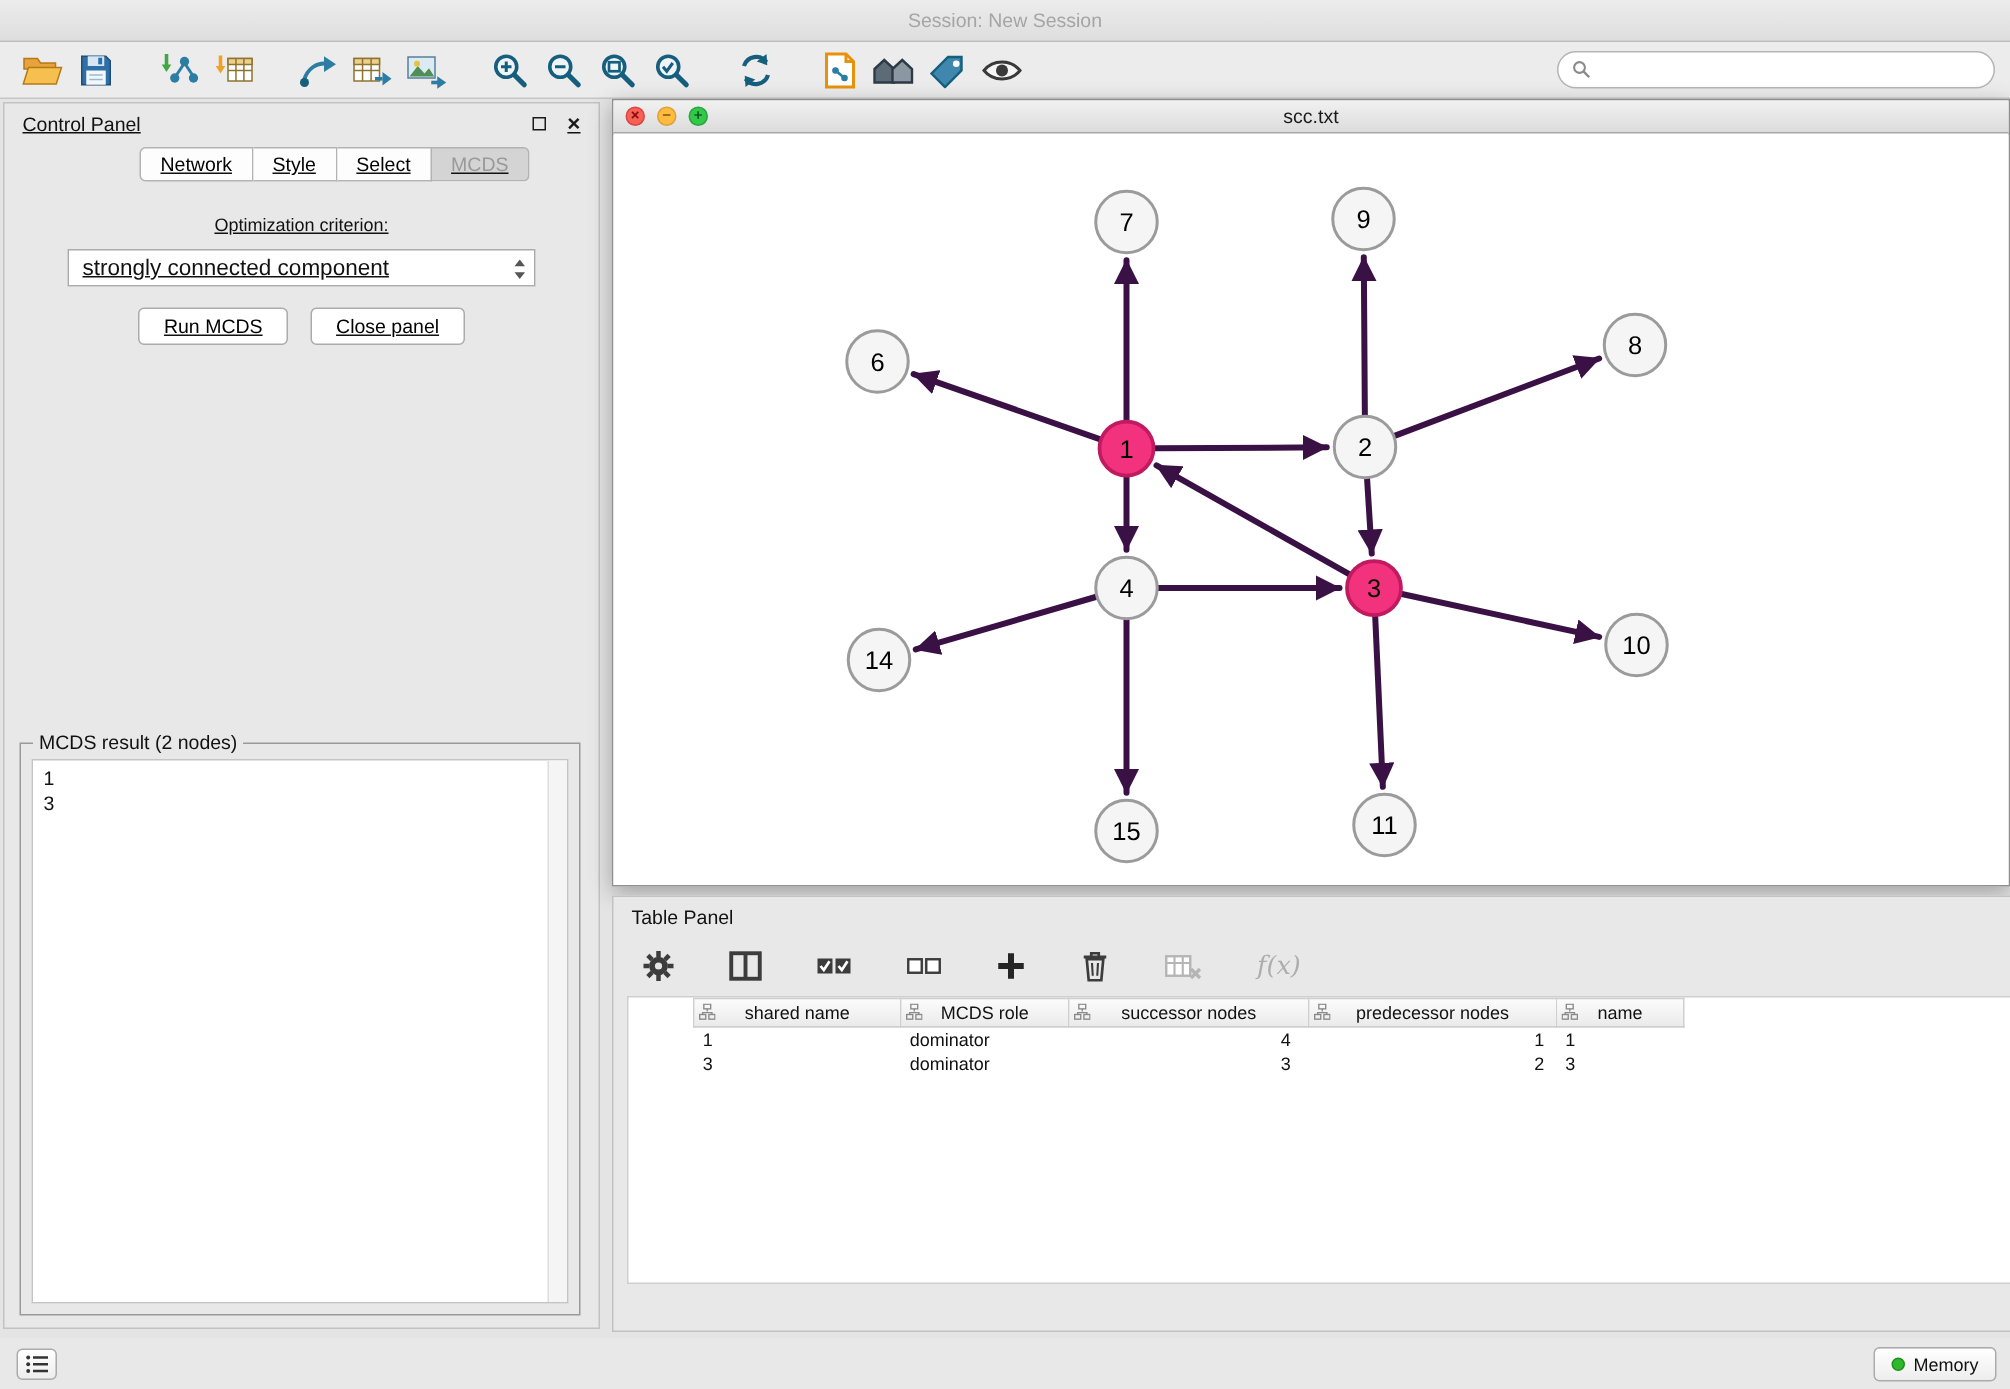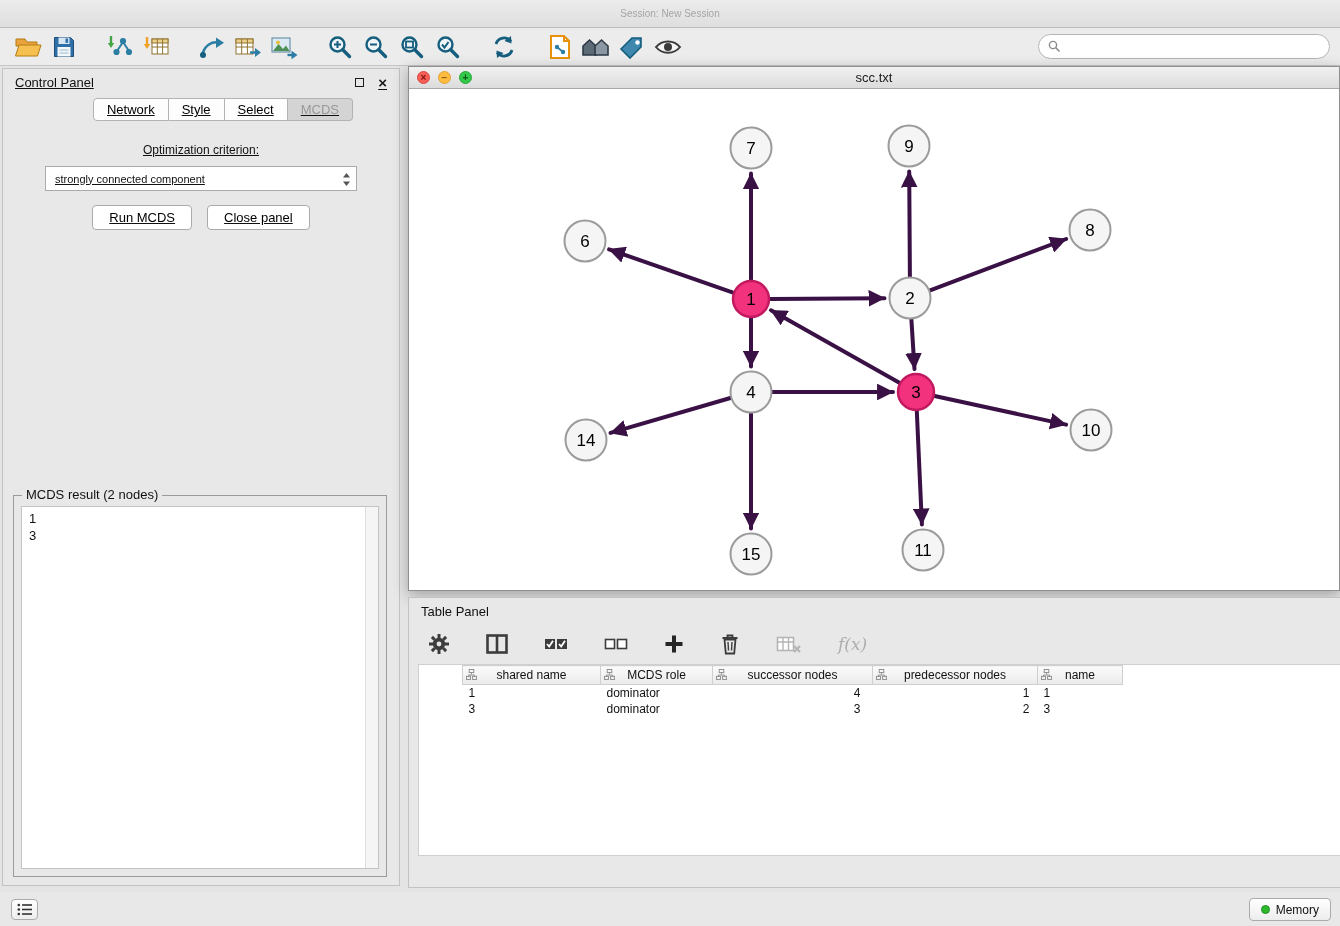--- a/index.html
+++ b/index.html
@@ -2,21 +2,21 @@
 <html><head>
 <meta charset="utf-8">
 <style>
   * { margin:0; padding:0; box-sizing:border-box; }
   html,body { width:1340px; height:926px; overflow:hidden; }
   body { background:#e4e4e4; font-family:"Liberation Sans","DejaVu Sans",sans-serif; color:#111; position:relative; }
 
   
   .titlebar { position:absolute; top:0; left:0; right:0; height:28px;
     background:linear-gradient(#ececec,#dedede); border-bottom:1px solid #bdbdbd;
-    text-align:center; line-height:28px; font-size:10px; color:#a5a5a5; }
+    text-align:center; line-height:28px; font-size:13px; color:#a5a5a5; }
 
   
   .toolbar { position:absolute; top:28px; left:0; right:0; height:38px;
     background:#ececec; border-bottom:1px solid #c6c6c6;
     display:flex; align-items:center; padding:0 10px; }
   .tb-btn { width:36px; height:32px; display:flex; align-items:center; justify-content:center; border-radius:4px; flex:0 0 auto; }
   .tb-gap { width:20px; flex:0 0 auto; }
   .search-box { margin-left:auto; width:292px; height:25px; background:#fff; border:1px solid #b5b5b5;
     border-radius:13px; display:flex; align-items:center; padding:0 9px; gap:6px; }
   .search-box input { border:none; outline:none; flex:1; font-size:13px; background:transparent; font-family:inherit; }
@@ -28,21 +28,21 @@
   .panel-header .spacer { margin-left:auto; }
   .panel-float { width:9px; height:9px; border:1.5px solid #1a1a1a; flex:0 0 auto; }
   .panel-x { font-weight:bold; font-size:15px; line-height:1; color:#1a1a1a; }
   .seg-tabs { display:flex; justify-content:center; margin-top:3px; }
   .seg-tab { background:#fdfdfd; border:1px solid #b3b3b3; border-left-width:0; padding:3px 13px; font-size:13px; color:#000; }
   .seg-tab:first-child { border-left-width:1px; border-radius:4px 0 0 4px;margin-left:44px; }
   .seg-tab:last-child { border-radius:0 4px 4px 0; }
   .seg-tab.active { background:#d4d4d4; color:#999; }
   .cp-opt-label { text-align:center; margin-top:22px; font-size:12px; }
   .cp-select { margin:9px auto 0; width:312px; height:25px; background:#fff; border:1px solid #ababab;
-    border-radius:0; font-size:11px; display:flex; align-items:center; padding:0 22px 0 9px; position:relative; }
+    border-radius:0; font-size:15px; display:flex; align-items:center; padding:0 22px 0 9px; position:relative; }
   .cp-select .stepper { position:absolute; right:5px; top:5px; }
   .cp-buttons { display:flex; justify-content:center; gap:15px; margin-top:14px; }
   .cp-btn { height:25px; padding:0 16px; background:#fff; border:1px solid #ababab; border-radius:4px; font-size:13px; font-family:inherit; }
   .result-box { position:absolute; left:10px; right:12px; top:426px; bottom:8px; border:1px solid #9a9a9a; }
   .result-legend { position:absolute; top:-9px; left:8px; background:#e8e8e8; padding:0 4px; font-size:13px; }
   .result-inner { position:absolute; left:7px; right:7px; top:10px; bottom:7px; background:#fff; border:1px solid #c4c4c4; }
   .result-lines { padding:3px 7px; font-size:13px; line-height:17px; }
   .result-scroll { position:absolute; right:0; top:0; bottom:0; width:13px; background:#f5f5f5; border-left:1px solid #dedede; }
 
   

